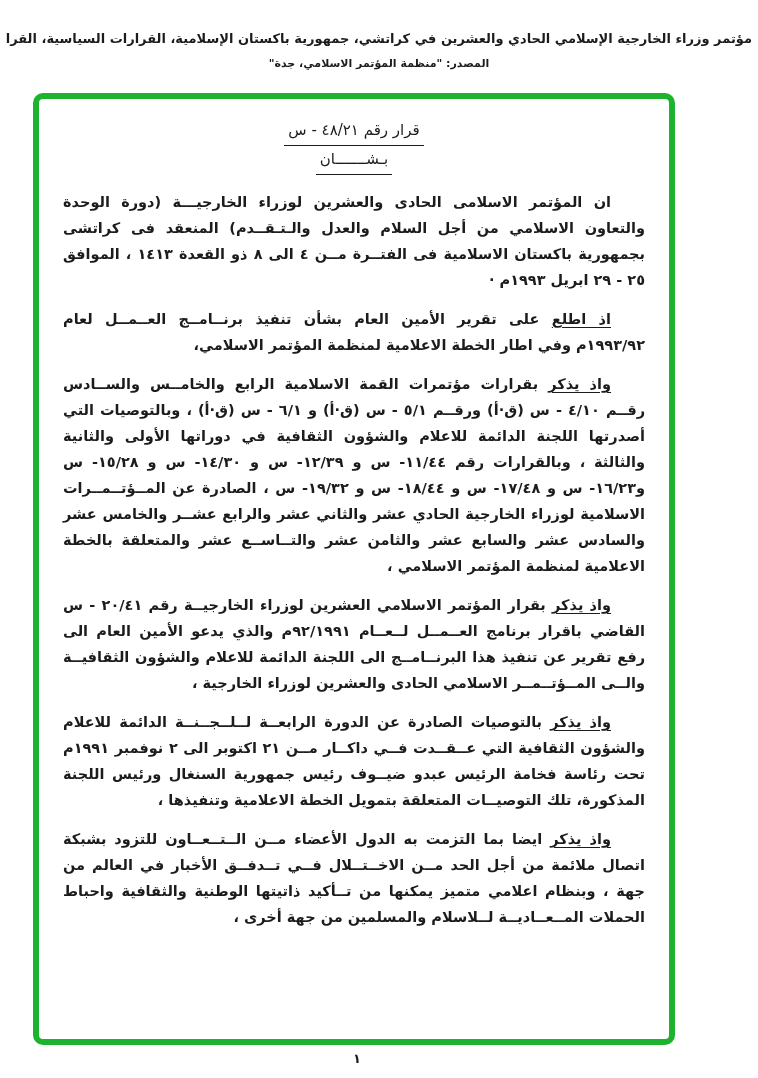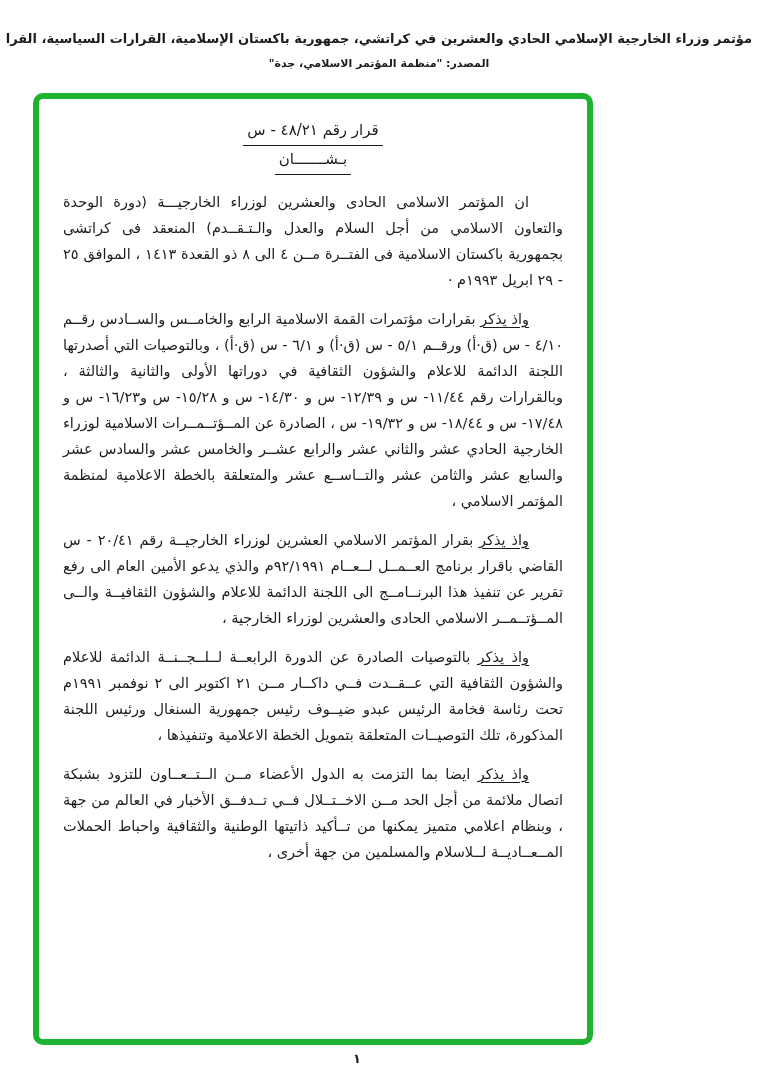--- a/index.html
+++ b/index.html
@@ -26,21 +26,21 @@
     position: absolute;
     top: 57px; left: 6px; right: 6px;
     text-align: center;
     direction: rtl;
     font-size: 11px;
     font-weight: bold;
   }
   .doc-frame {
     position: absolute;
     left: 33px; top: 93px;
-    width: 560px; height: 952px;
+    width: 642px; height: 952px;
     border: 6px solid #1eb32e;
     border-radius: 10px;
     overflow: hidden;
   }
   .doc-content {
     position: absolute;
     inset: 0;
     padding: 14px 24px 10px 24px;
     direction: rtl;
     font-size: 14.5px;
@@ -55,20 +55,21 @@
   }
   .title-line { display: block; }
   .title-line > span {
     display: inline-block;
     border-bottom: 1.5px solid #1c1c1c;
     padding: 0 4px 1px 4px;
   }
   .para {
     margin: 8px 0 13px 0;
     text-indent: 34px;
+    font-weight: bold;
   }
   .para:last-child { margin-bottom: 0; }
   .lead {
     text-decoration: underline;
     text-underline-offset: 3px;
   }
   .page-number {
     position: absolute;
     top: 1051px; left: 0; right: 44px;
     text-align: center;
@@ -90,20 +91,21 @@
       <span class="title-line">
         <span>قرار رقم ٤٨/٢١ - س</span>
       </span>
       <span class="title-line">
         <span>بـشـــــــان</span>
       </span>
     </div>
 
     <p class="para"><span class="lead"></span><span>ان المؤتمر الاسلامى الحادى والعشرين لوزراء الخارجيـــة (دورة الوحدة والتعاون الاسلامي من أجل السلام والعدل والـتـقــدم) المنعقد فى كراتشى بجمهورية باكستان الاسلامية فى الفتــرة مــن ٤ الى ٨ ذو القعدة ١٤١٣ ، الموافق ٢٥ - ٢٩ ابريل ١٩٩٣م ·</span></p>
 
+    <p class="para"><span class="lead">اذ اطلع</span><span> على تقرير الأمين العام بشأن تنفيذ برنــامــج العــمــل لعام ١٩٩٣/٩٢م وفي اطار الخطة الاعلامية لمنظمة المؤتمر الاسلامي،</span></p>
 
     <p class="para"><span class="lead">واذ يذكر</span><span> بقرارات مؤتمرات القمة الاسلامية الرابع والخامــس والســادس رقــم ٤/١٠ - س (ق·أ) ورقــم ٥/١ - س (ق·أ) و ٦/١ - س (ق·أ) ، وبالتوصيات التي أصدرتها اللجنة الدائمة للاعلام والشؤون الثقافية في دوراتها الأولى والثانية والثالثة ، وبالقرارات رقم ١١/٤٤- س و ١٢/٣٩- س و ١٤/٣٠- س و ١٥/٢٨- س و١٦/٢٣- س و ١٧/٤٨- س و ١٨/٤٤- س و ١٩/٣٢- س ، الصادرة عن المــؤتــمــرات الاسلامية لوزراء الخارجية الحادي عشر والثاني عشر والرابع عشــر والخامس عشر والسادس عشر والسابع عشر والثامن عشر والتــاســع عشر والمتعلقة بالخطة الاعلامية لمنظمة المؤتمر الاسلامي ،</span></p>
 
     <p class="para"><span class="lead">واذ يذكر</span><span> بقرار المؤتمر الاسلامي العشرين لوزراء الخارجيــة رقم ٢٠/٤١ - س القاضي باقرار برنامج العــمــل لــعــام ٩٢/١٩٩١م والذي يدعو الأمين العام الى رفع تقرير عن تنفيذ هذا البرنــامــج الى اللجنة الدائمة للاعلام والشؤون الثقافيــة والــى المــؤتــمــر الاسلامي الحادى والعشرين لوزراء الخارجية ،</span></p>
 
     <p class="para"><span class="lead">واذ يذكر</span><span> بالتوصيات الصادرة عن الدورة الرابعــة لــلــجــنــة الدائمة للاعلام والشؤون الثقافية التي عــقــدت فــي داكــار مــن ٢١ اكتوبر الى ٢ نوفمبر ١٩٩١م تحت رئاسة فخامة الرئيس عبدو ضيــوف رئيس جمهورية السنغال ورئيس اللجنة المذكورة، تلك التوصيــات المتعلقة بتمويل الخطة الاعلامية وتنفيذها ،</span></p>
 
     <p class="para"><span class="lead">واذ يذكر</span><span> ايضا بما التزمت به الدول الأعضاء مــن الــتــعــاون للتزود بشبكة اتصال ملائمة من أجل الحد مــن الاخــتــلال فــي تــدفــق الأخبار في العالم من جهة ، وبنظام اعلامي متميز يمكنها من تــأكيد ذاتيتها الوطنية والثقافية واحباط الحملات المــعــاديــة لــلاسلام والمسلمين من جهة أخرى ،</span></p>
 
   </div>

